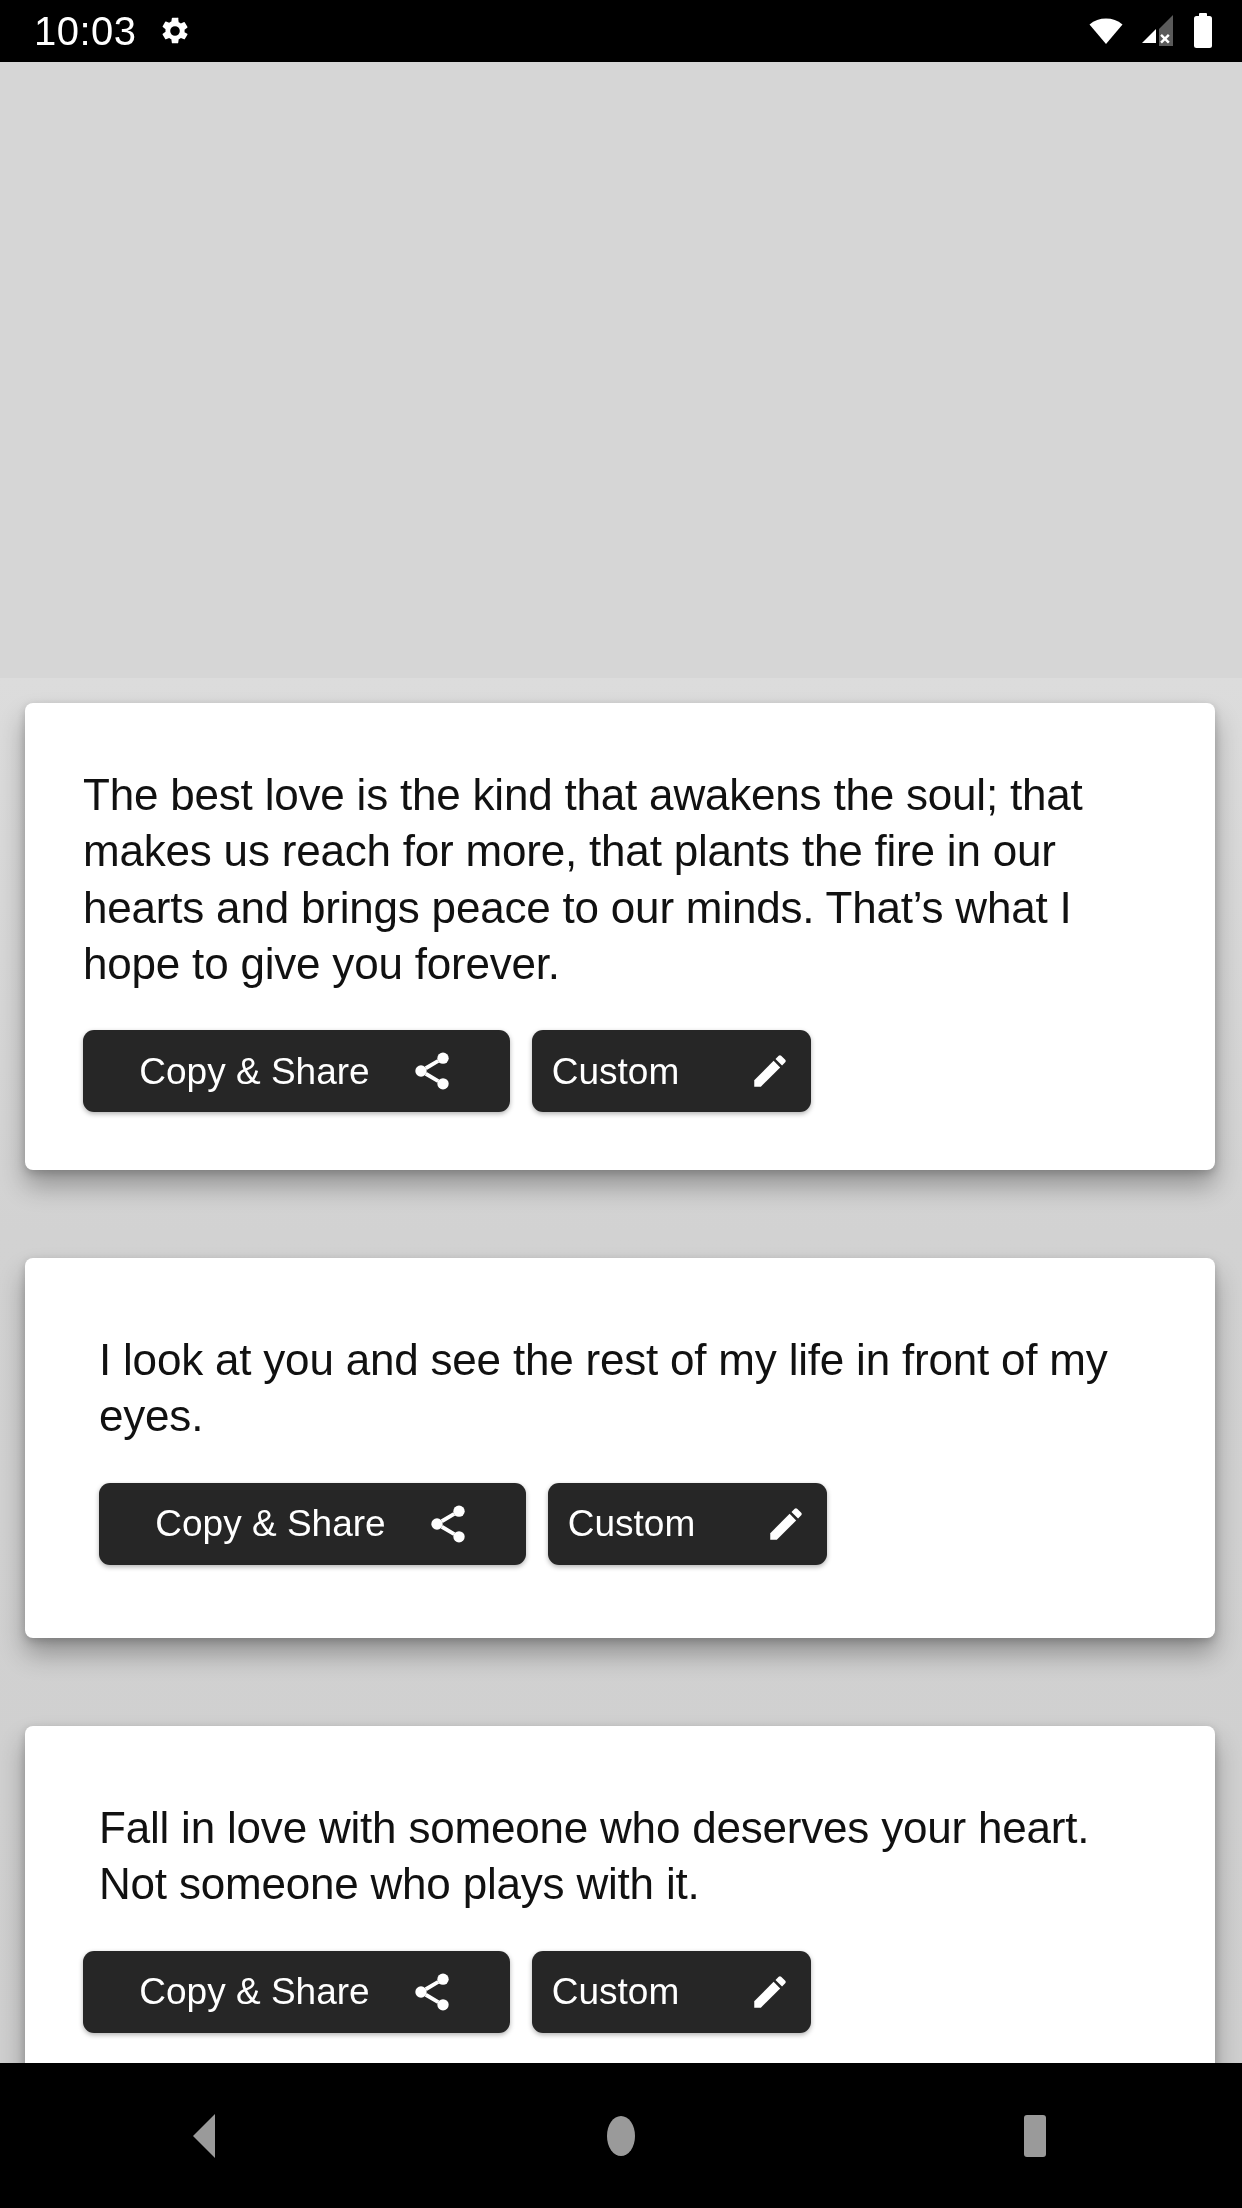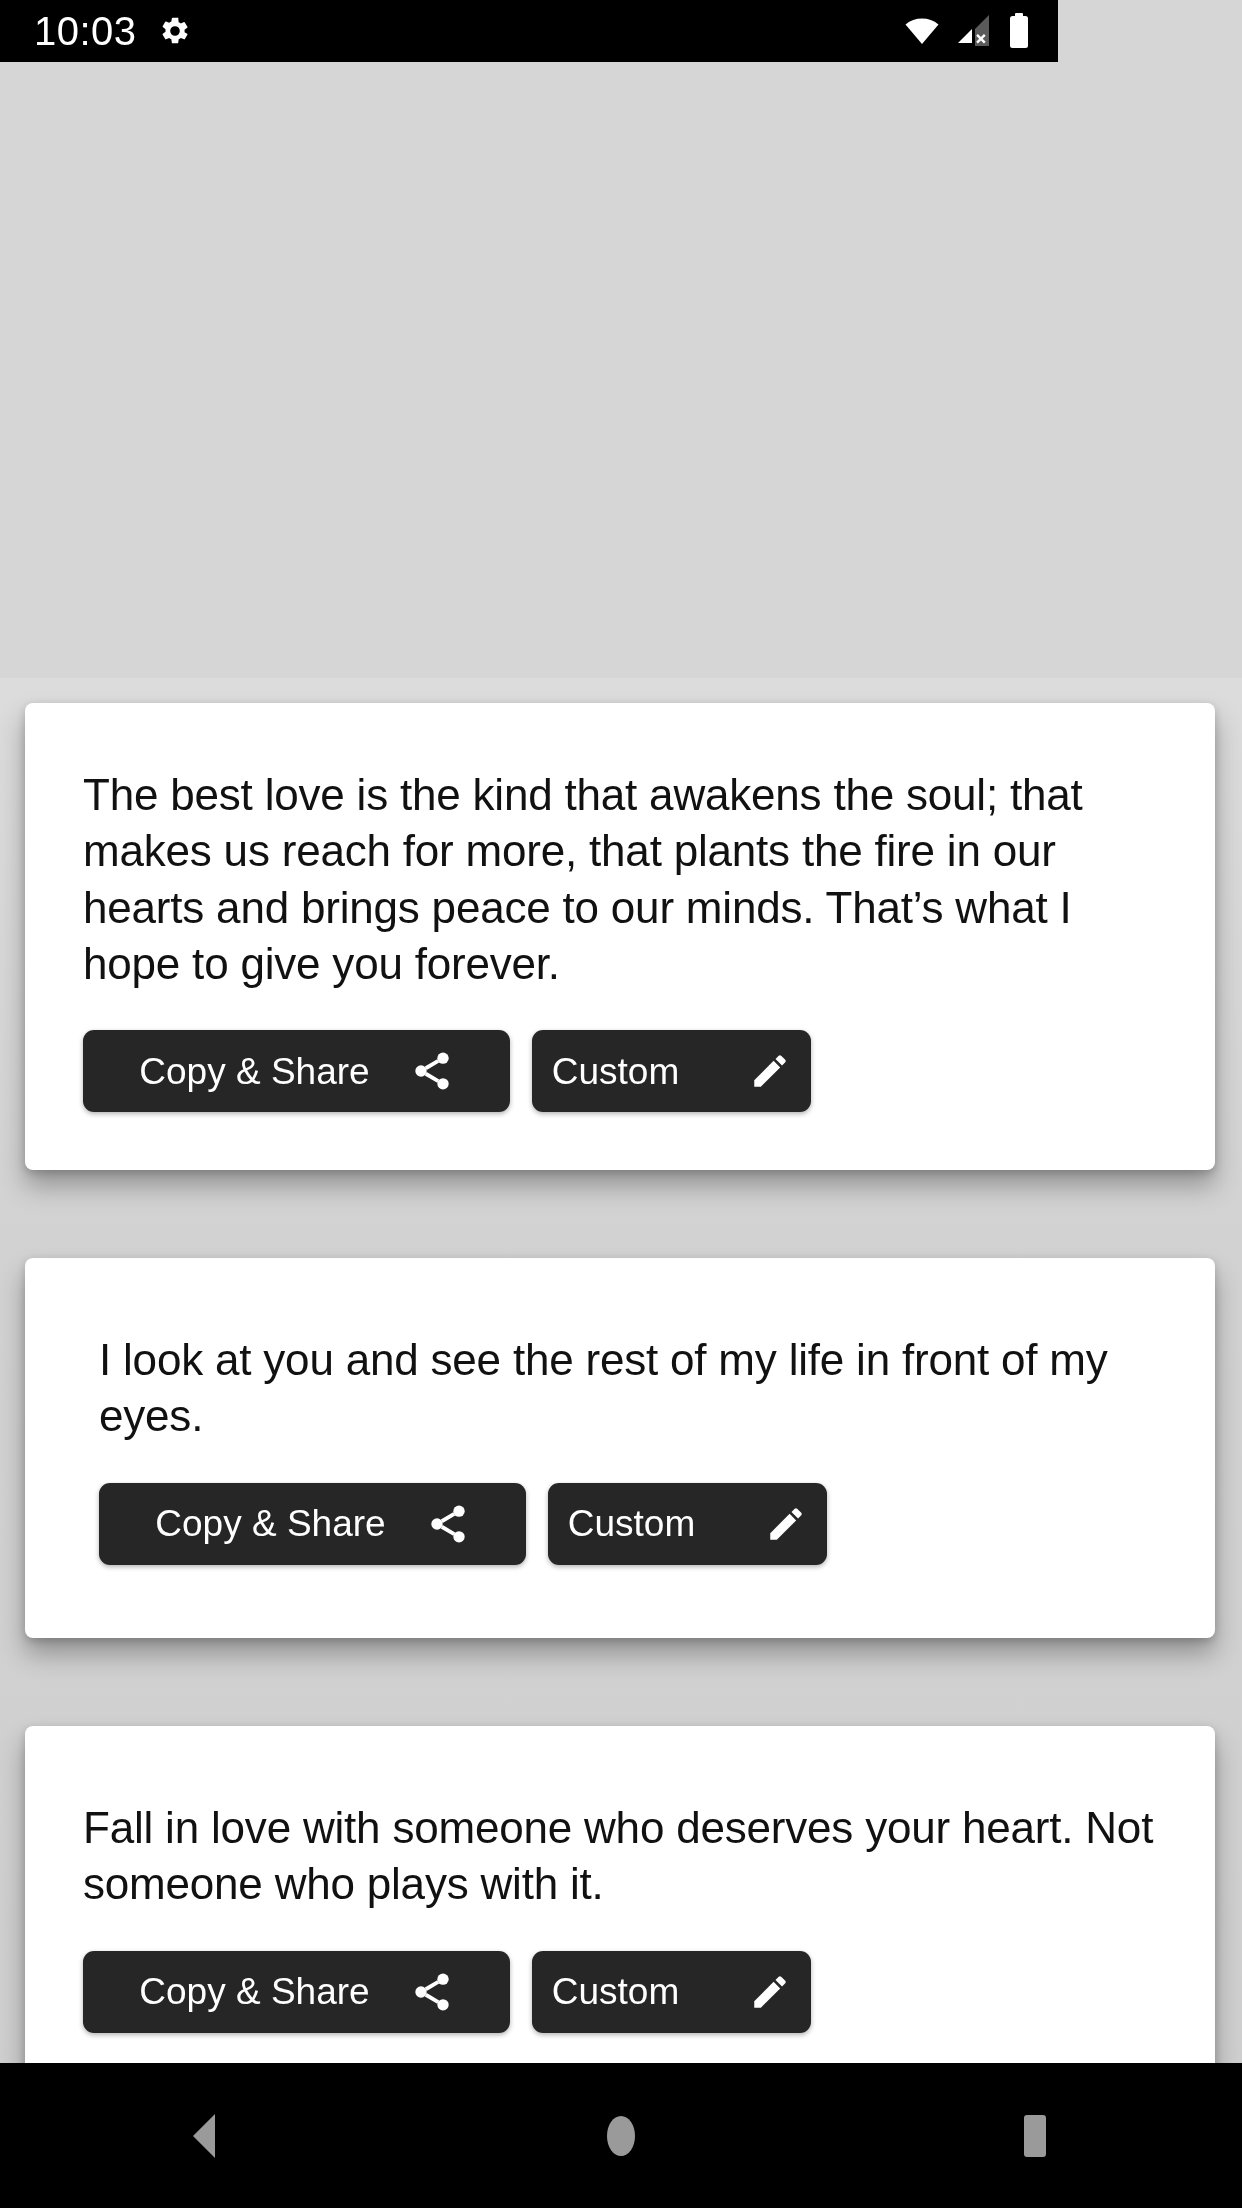--- a/index.html
+++ b/index.html
@@ -6,21 +6,21 @@
   html,body{
     width:1242px; height:2208px;
     background:#000;
     font-family:"Liberation Sans", sans-serif;
     overflow:hidden;
   }
   .phone{ position:relative; width:1242px; height:2208px; background:#d6d6d6; }
 
   
   .status-bar{
-    position:absolute; top:0; left:0; width:1058px; height:62px;
+    position:absolute; top:0; left:0; width:1242px; height:62px;
     background:#000; display:flex; align-items:center;
     padding:0 28px 0 34px; z-index:30;
   }
   .status-time{ color:#fff; font-size:40px; font-weight:400; letter-spacing:0.5px; line-height:1; }
   .status-left-icons{ display:flex; align-items:center; margin-left:22px; }
   .gear-ic{ width:32px; height:32px; display:block; }
   .status-spacer{ flex:1; }
   .status-right-icons{ display:flex; align-items:center; gap:16px; }
   .wifi-ic{ width:36px; height:32px; display:block; }
   .sig-ic{ width:36px; height:32px; display:block; }
@@ -150,21 +150,21 @@
   .card-1{ top:25px; height:467px; }
   .card-2{ top:580px; height:380px;padding-left:16px; }
   .card-3{ top:1048px; height:380px; }
 
   .quote{
     padding:64px 58px 0 58px;
     font-size:44px; line-height:1.28; color:#111;
     letter-spacing:-0.2px;
   }
   .quote.q2{ padding-top:74px; }
-  .quote.q3{ padding-top:74px; }
+  .quote.q3{ padding-top:74px;margin-left:16px; }
 
   .btn-row{ display:flex; padding:0 58px; margin-top:38px; gap:22px; }
   .btn{
     background:#262626; border-radius:11px; height:82px;
     display:flex; align-items:center; justify-content:center;
     color:#fff; font-size:37px; cursor:pointer;
     box-shadow:0 2px 5px rgba(0,0,0,.3);
   }
   .btn-copy{ width:427px; }
   .btn-custom{ width:279px;gap:40px; }

